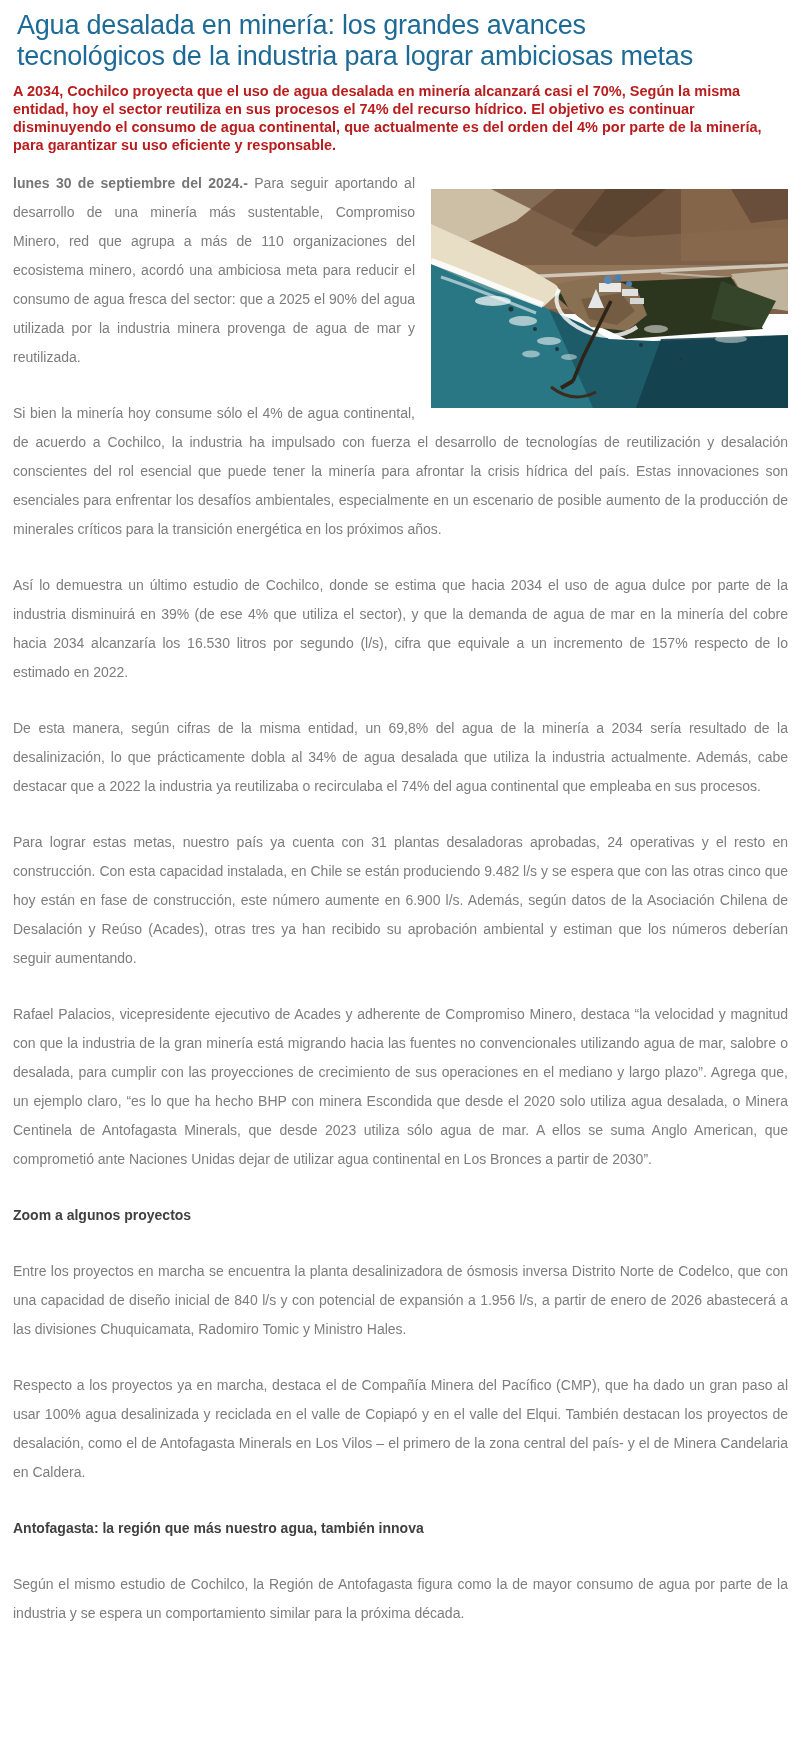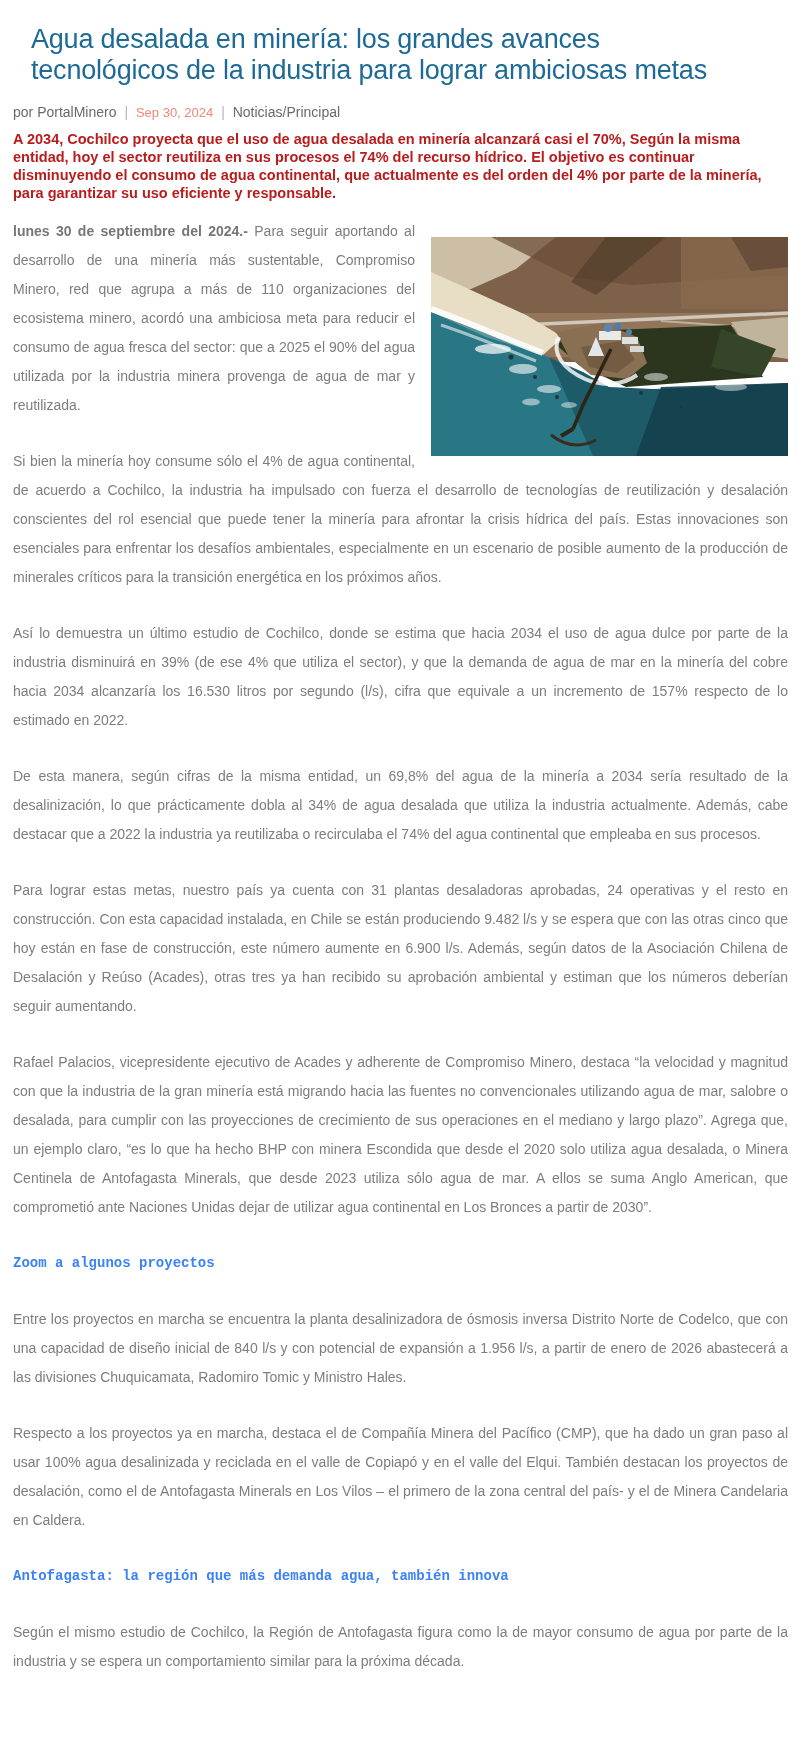--- a/index.html
+++ b/index.html
@@ -14,21 +14,21 @@
     overflow: hidden;
   }
   .container {
     padding: 6px 14px 10px 13px;
   }
   h1.title {
     font-size: 27px;
     line-height: 31px;
     font-weight: 400;
     color: #1d6a97;
-    margin: 18px;
+    margin: 4px;
     max-width: 705px;
     letter-spacing: -0.2px;
   }
   .byline {
     margin-top: 11px;
     font-size: 14px;
     color: #6a6a6a;
   }
   .byline .sep {
     color: #b5b5b5;
@@ -64,24 +64,23 @@
     text-align: justify;
     margin: 27px 0 0 0;
   }
   .article p.first-p {
     margin-top: 0;
   }
   .article p.subhead {
     font-size: 14px;
     line-height: 29px;
     font-weight: bold;
-    color: #3b82f6;
+    color: #404040;
     text-align: left;
     margin: 27px 0 0 0;
-    font-family: Liberation Mono, monospace;
   }
   .article strong.lead {
     color: #757678;
   }
   .photo {
     float: right;
     width: 357px;
     height: 219px;
     margin: 20px 0 12px 16px;
     display: block;
@@ -89,28 +88,20 @@
   }
   .photo svg { display: block; }
 </style>
 </head>
 <body>
 
 <div class="container">
 
   <h1 class="title">Agua desalada en minería: los grandes avances tecnológicos de la industria para lograr ambiciosas metas</h1>
 
-  <div class="byline">
-    <span>por</span>
-    <a>PortalMinero</a>
-    <span class="sep">|</span>
-    <span class="date">Sep 30, 2024</span>
-    <span class="sep">|</span>
-    <a>Noticias/Principal</a>
-  </div>
 
   <div class="article">
 
 
     <p class="intro">A 2034, Cochilco proyecta que el uso de agua desalada en minería alcanzará casi el 70%, Según la misma entidad, hoy el sector reutiliza en sus procesos el 74% del recurso hídrico. El objetivo es continuar disminuyendo el consumo de agua continental, que actualmente es del orden del 4% por parte de la minería, para garantizar su uso eficiente y responsable.</p>
 
     <p class="body-p first-p">
       <span class="photo" aria-hidden="true">
         <svg width="357" height="219" viewBox="0 0 357 219" xmlns="http://www.w3.org/2000/svg">
 
@@ -184,18 +175,18 @@
     <p class="body-p">Así lo demuestra un último estudio de Cochilco, donde se estima que hacia 2034 el uso de agua dulce por parte de la industria disminuirá en 39% (de ese 4% que utiliza el sector), y que la demanda de agua de mar en la minería del cobre hacia 2034 alcanzaría los 16.530 litros por segundo (l/s), cifra que equivale a un incremento de 157% respecto de lo estimado en 2022.</p>
     <p class="body-p">De esta manera, según cifras de la misma entidad, un 69,8% del agua de la minería a 2034 sería resultado de la desalinización, lo que prácticamente dobla al 34% de agua desalada que utiliza la industria actualmente. Además, cabe destacar que a 2022 la industria ya reutilizaba o recirculaba el 74% del agua continental que empleaba en sus procesos.</p>
     <p class="body-p">Para lograr estas metas, nuestro país ya cuenta con 31 plantas desaladoras aprobadas, 24 operativas y el resto en construcción. Con esta capacidad instalada, en Chile se están produciendo 9.482 l/s y se espera que con las otras cinco que hoy están en fase de construcción, este número aumente en 6.900 l/s. Además, según datos de la Asociación Chilena de Desalación y Reúso (Acades), otras tres ya han recibido su aprobación ambiental y estiman que los números deberían seguir aumentando.</p>
     <p class="body-p">Rafael Palacios, vicepresidente ejecutivo de Acades y adherente de Compromiso Minero, destaca “la velocidad y magnitud con que la industria de la gran minería está migrando hacia las fuentes no convencionales utilizando agua de mar, salobre o desalada, para cumplir con las proyecciones de crecimiento de sus operaciones en el mediano y largo plazo”. Agrega que, un ejemplo claro, “es lo que ha hecho BHP con minera Escondida que desde el 2020 solo utiliza agua desalada, o Minera Centinela de Antofagasta Minerals, que desde 2023 utiliza sólo agua de mar. A ellos se suma Anglo American, que comprometió ante Naciones Unidas dejar de utilizar agua continental en Los Bronces a partir de 2030”.</p>
 
     <p class="subhead">Zoom a algunos proyectos</p>
 
     <p class="body-p">Entre los proyectos en marcha se encuentra la planta desalinizadora de ósmosis inversa Distrito Norte de Codelco, que con una capacidad de diseño inicial de 840 l/s y con potencial de expansión a 1.956 l/s, a partir de enero de 2026 abastecerá a las divisiones Chuquicamata, Radomiro Tomic y Ministro Hales.</p>
     <p class="body-p">Respecto a los proyectos ya en marcha, destaca el de Compañía Minera del Pacífico (CMP), que ha dado un gran paso al usar 100% agua desalinizada y reciclada en el valle de Copiapó y en el valle del Elqui. También destacan los proyectos de desalación, como el de Antofagasta Minerals en Los Vilos – el primero de la zona central del país- y el de Minera Candelaria en Caldera.</p>
 
-    <p class="subhead">Antofagasta: la región que más demanda agua, también innova</p>
+    <p class="subhead">Antofagasta: la región que más nuestro agua, también innova</p>
 
     <p class="body-p">Según el mismo estudio de Cochilco, la Región de Antofagasta figura como la de mayor consumo de agua por parte de la industria y se espera un comportamiento similar para la próxima década.</p>
 
   </div>
 </div>
 
 </body></html>

